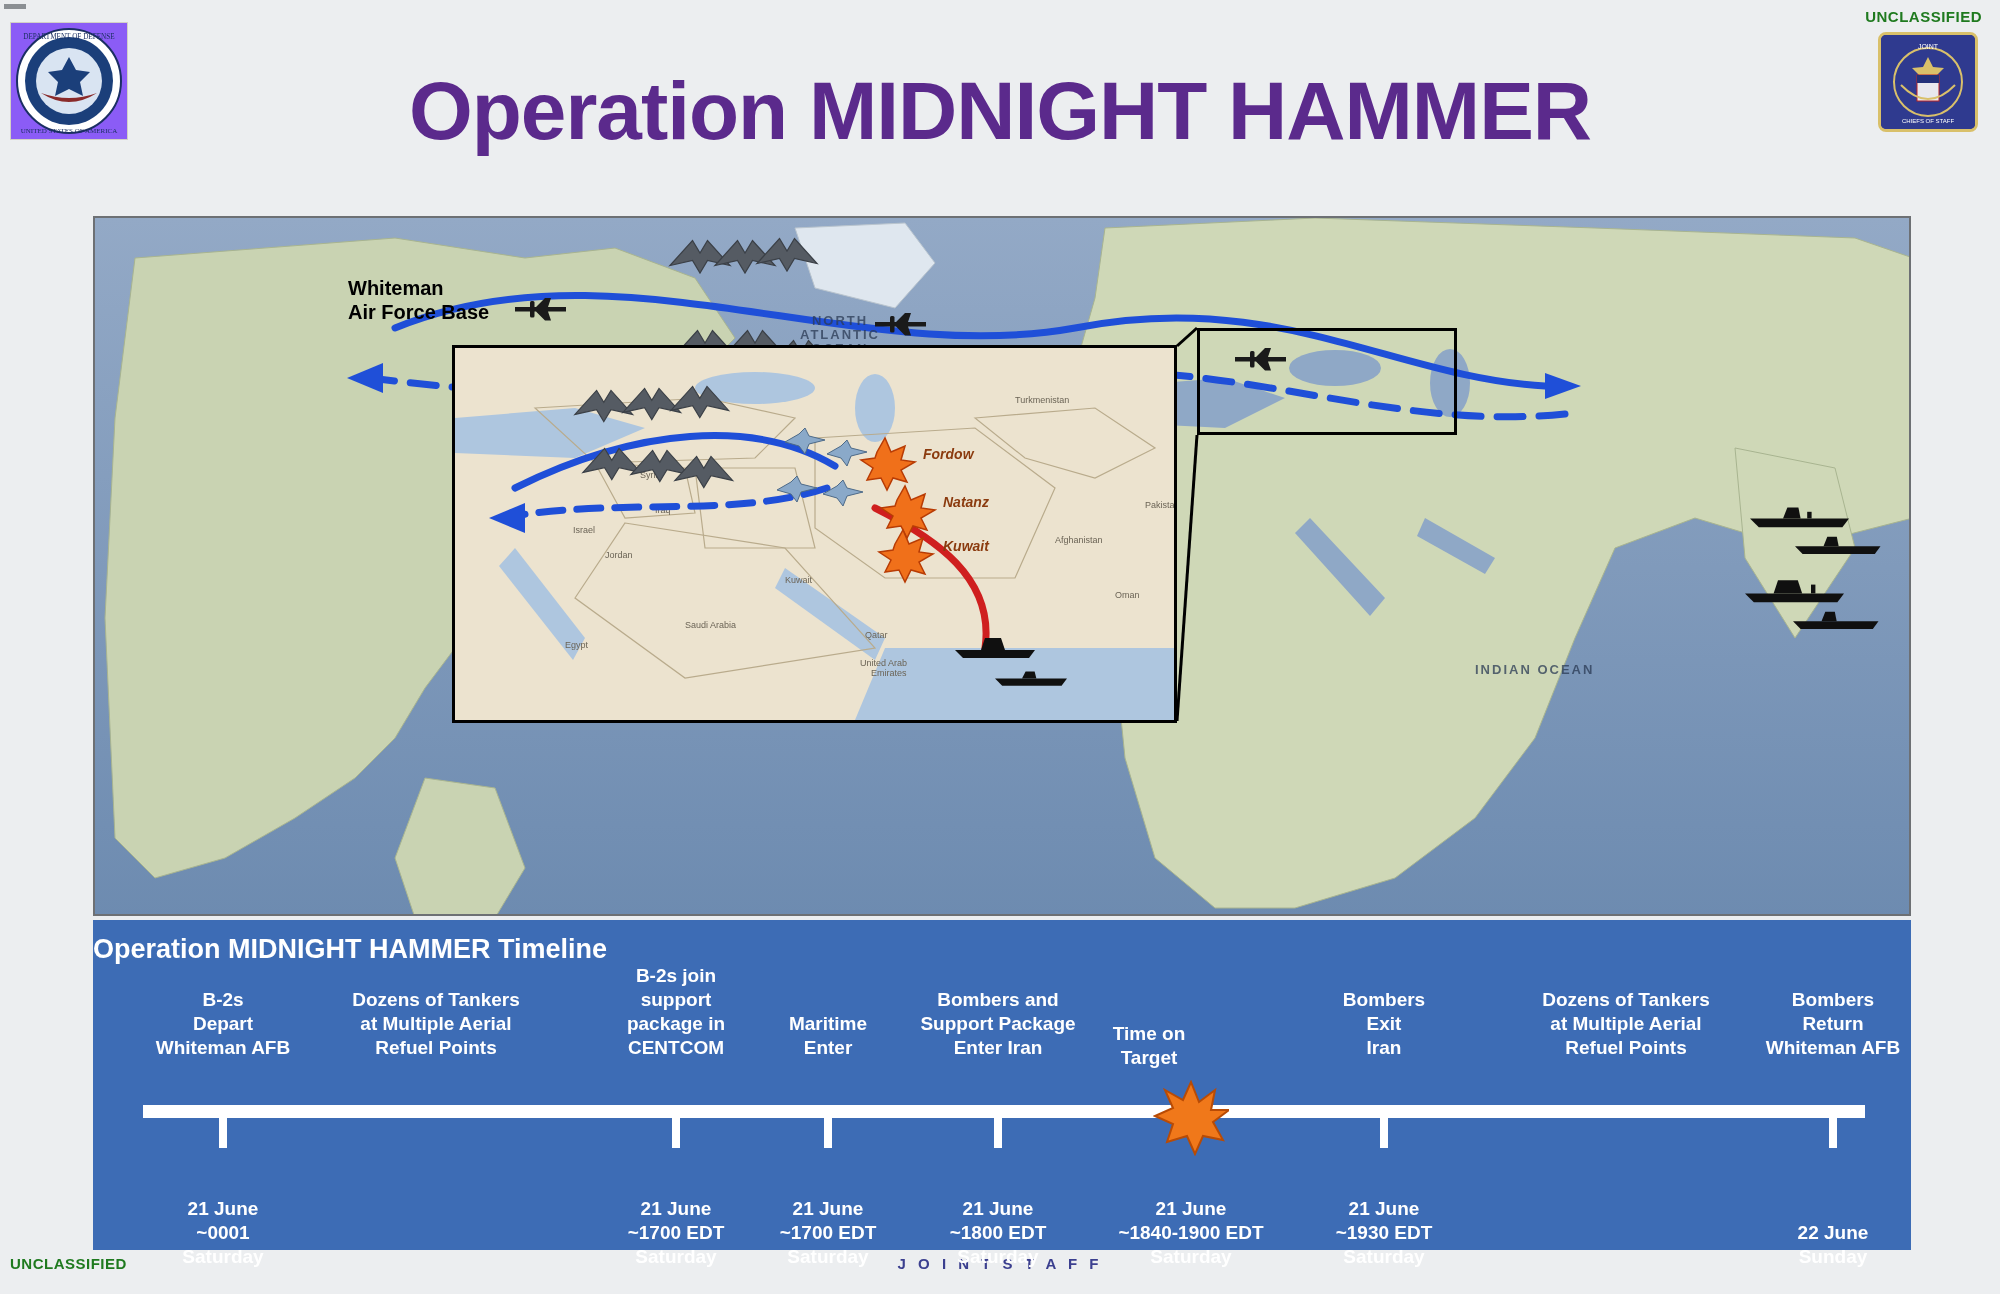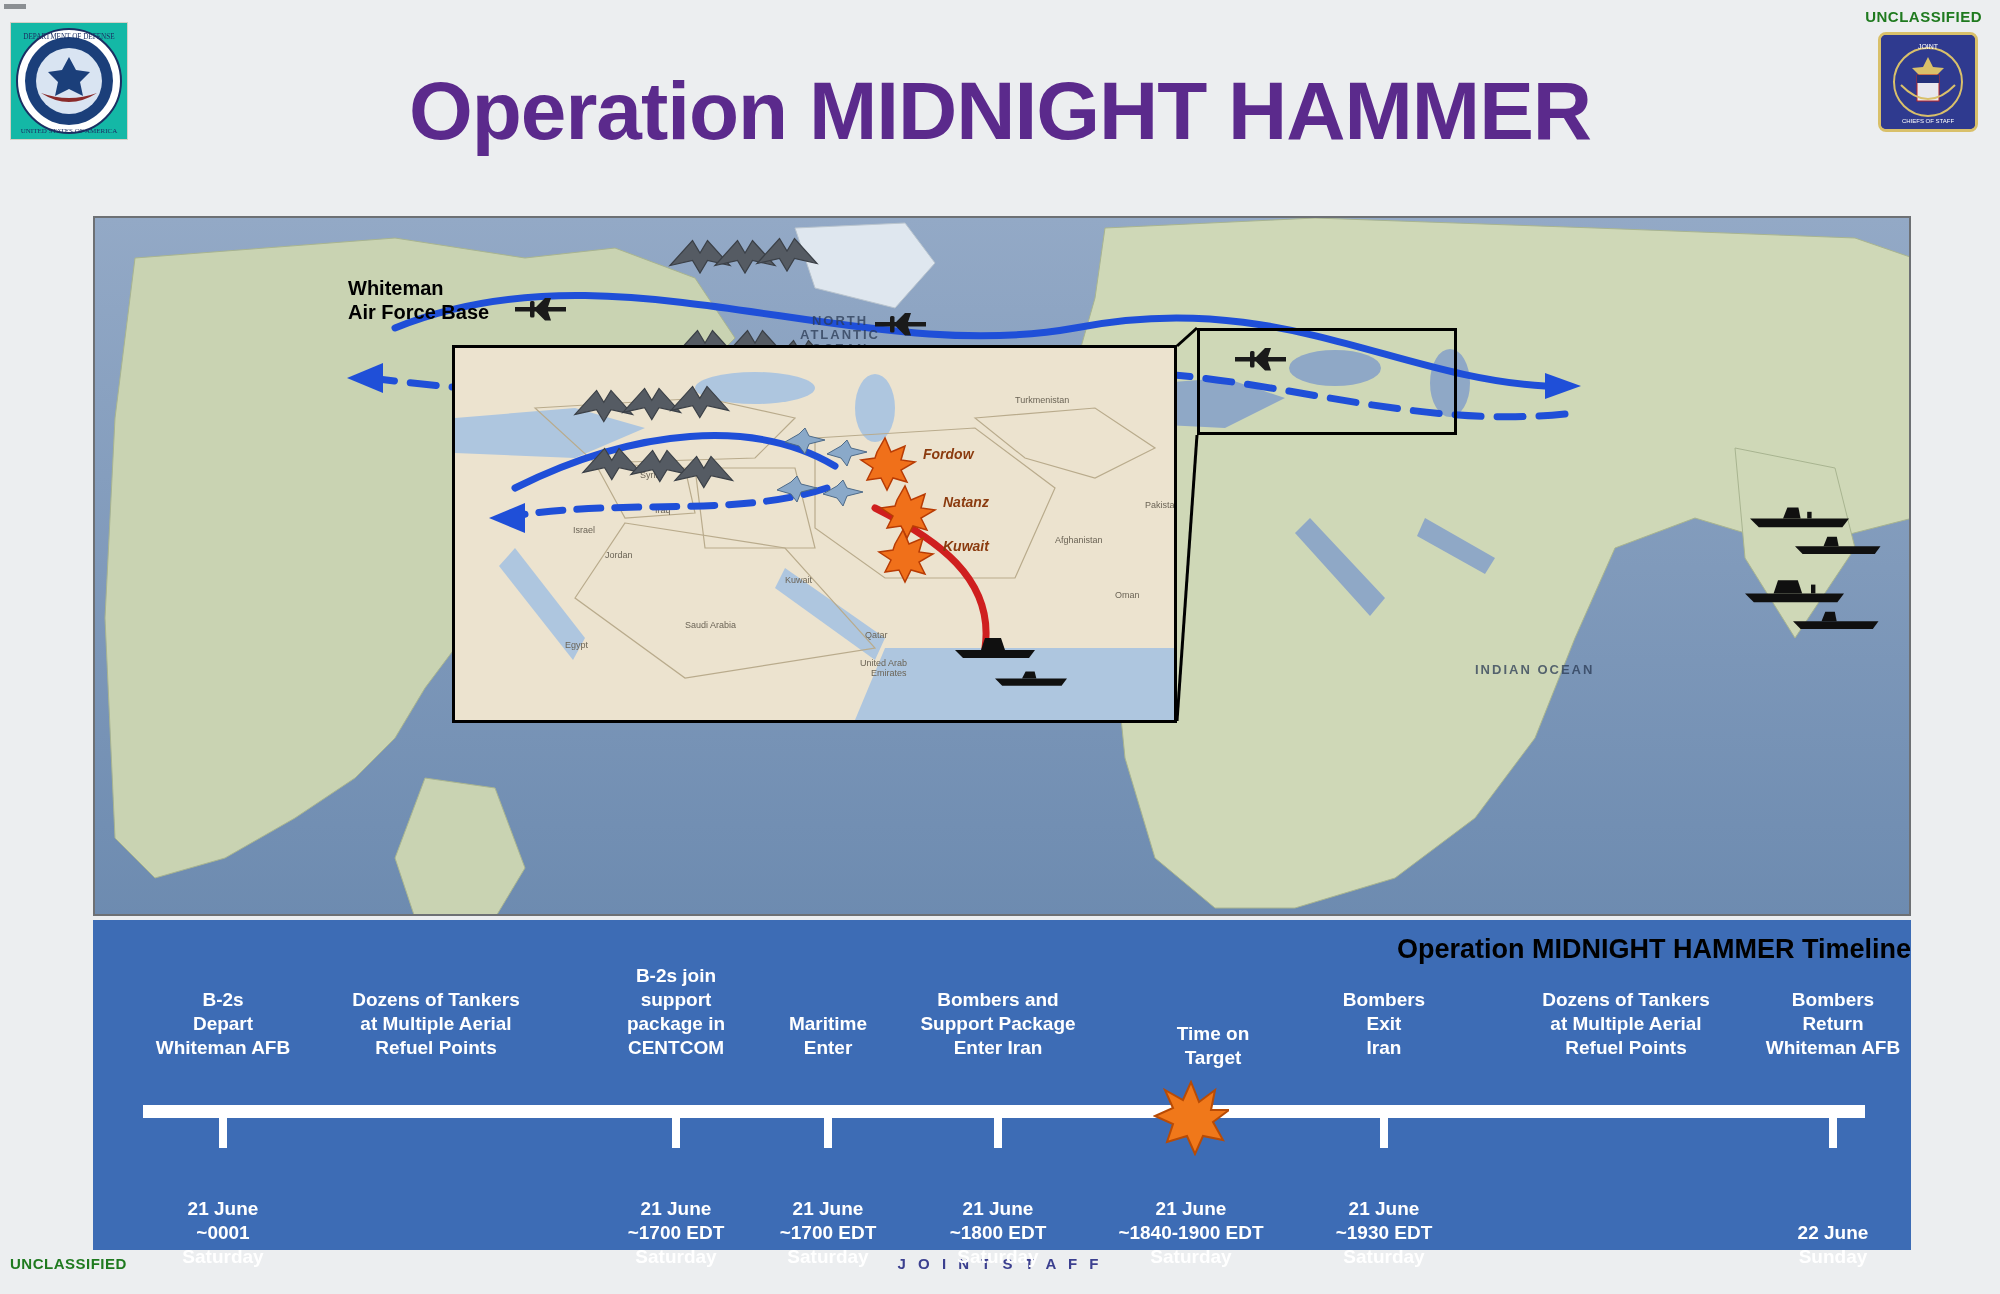--- a/index.html
+++ b/index.html
@@ -58,21 +58,21 @@
     height: 5px;
     background: #8b8f93;
   }
   
   .dod-seal {
     position: absolute;
     top: 22px;
     left: 10px;
     width: 118px;
     height: 118px;
-    background: #14b8a6;
+    background: #8b5cf6;
     border: 1px solid #d3d0c6;
     box-sizing: border-box;
   }
   .jcs-seal {
     position: absolute;
     top: 32px;
     right: 22px;
     width: 100px;
     height: 100px;
     background: #2f3a8f;
@@ -167,22 +167,22 @@
     top: 920px;
     width: 1818px;
     height: 330px;
     background: #3d6cb5;
   }
   .timeline-title {
     position: absolute;
     top: 14px;
     left: 0;
     width: 1818px;
-    text-align: right;
-    color: #000000;
+    text-align: left;
+    color: #ffffff;
     font-size: 27px;
     font-weight: bold;
   }
   .tl-bar {
     position: absolute;
     left: 50px;
     top: 185px;
     width: 1722px;
     height: 13px;
     background: #ffffff;
@@ -520,21 +520,21 @@
 Saturday</div>
 
     <div class="tl-top-label" style="left:785px;top:68px;width:240px;">Bombers and
 Support Package
 Enter Iran</div>
     <div class="tl-tick" style="left:901px;"></div>
     <div class="tl-bot-label" style="left:785px;top:236px;width:240px;">21 June
 ~1800 EDT
 Saturday</div>
 
-    <div class="tl-top-label" style="left:1000px;top:102px;width:240px;text-align:center;">Time on
+    <div class="tl-top-label" style="left:936px;top:102px;width:240px;text-align:center;">Time on
 Target</div>
     <div class="burst" style="left:1060px;top:160px;">
       <svg width="76" height="76" viewBox="0 0 76 76">
         <polygon points="38,2 46,22 62,10 58,30 76,30 60,42 70,60 50,56 42,74 34,56 14,62 20,44 2,36 20,28 12,10 30,20" fill="#f0781a" stroke="#b84b05" stroke-width="2"></polygon>
       </svg>
     </div>
     <div class="tl-bot-label" style="left:978px;top:236px;width:240px;">21 June
 ~1840-1900 EDT
 Saturday</div>
 

